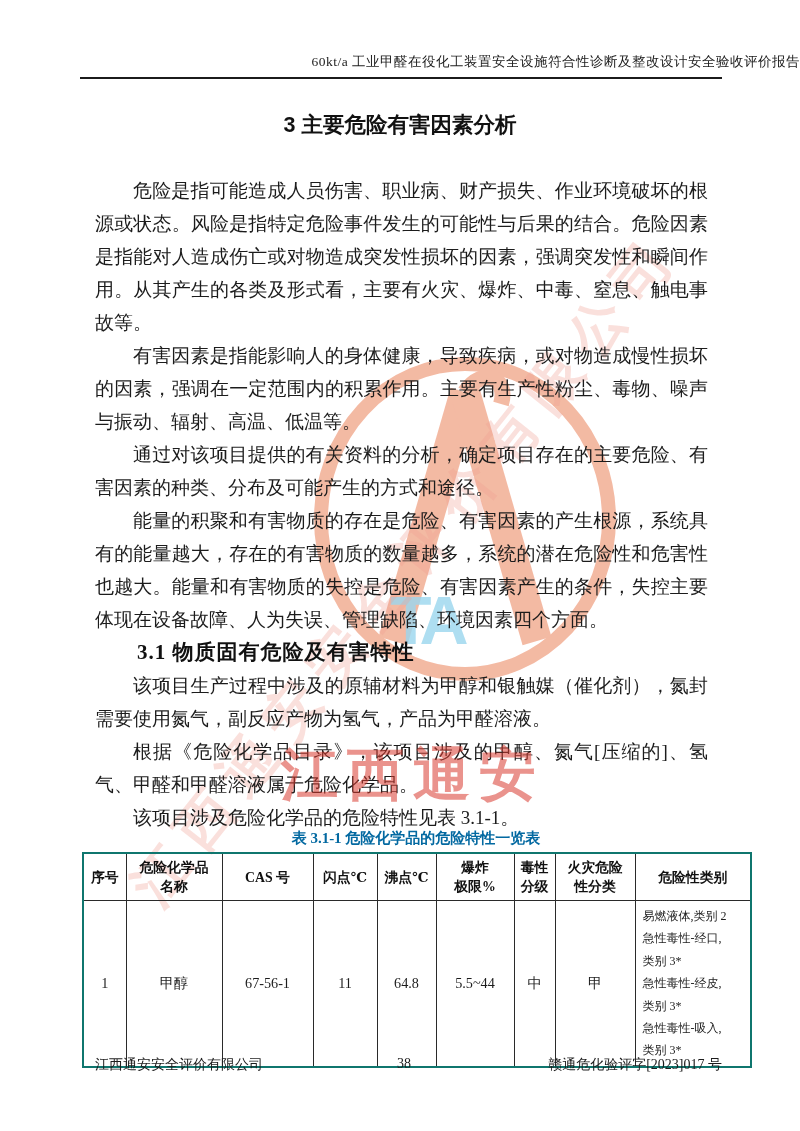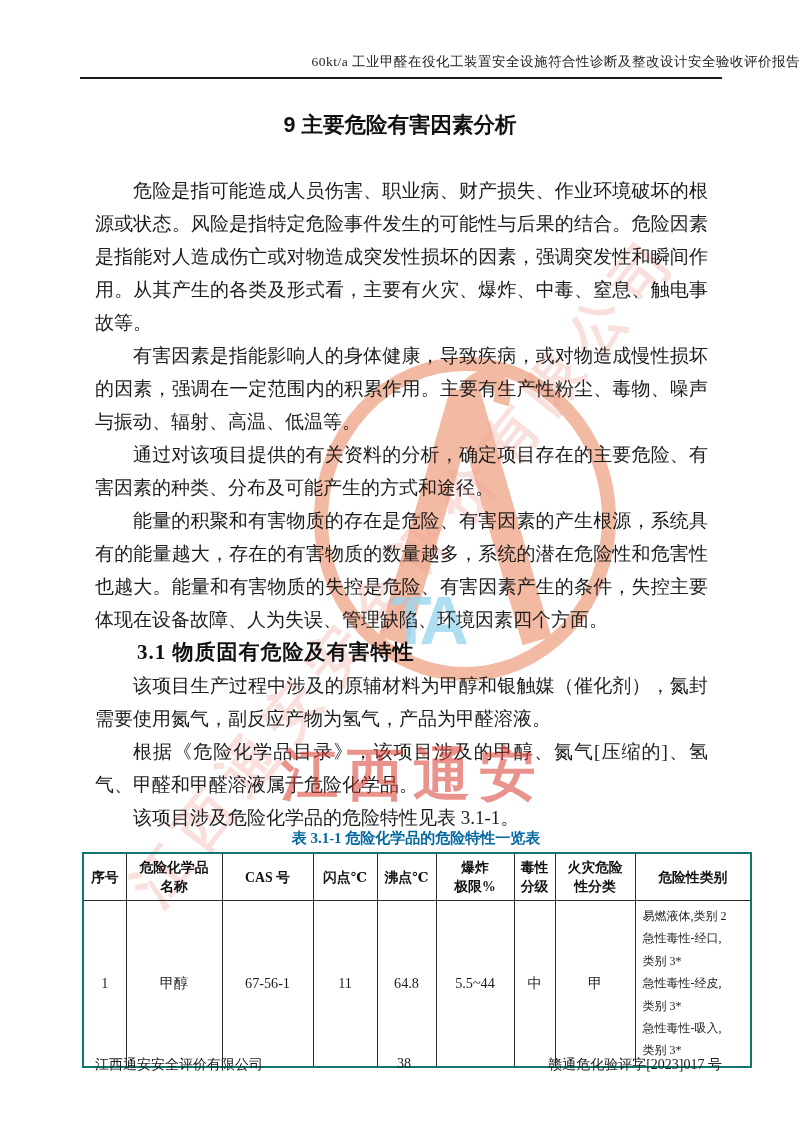--- a/index.html
+++ b/index.html
@@ -100,21 +100,21 @@
     <div class="wm-diag">江西通安安全评价有限公司</div>
   </div>
 
   <div class="wm-red">江西通安</div>
 
   <div class="content-layer">
 
     <div class="doc-header">60kt/a 工业甲醛在役化工装置安全设施符合性诊断及整改设计安全验收评价报告</div>
     <div class="header-rule"></div>
 
-    <div class="chapter-title">9  主要危险有害因素分析</div>
+    <div class="chapter-title">3  主要危险有害因素分析</div>
 
     <div class="body-text">
       <p>危险是指可能造成人员伤害、职业病、财产损失、作业环境破坏的根源或状态。风险是指特定危险事件发生的可能性与后果的结合。危险因素是指能对人造成伤亡或对物造成突发性损坏的因素，强调突发性和瞬间作用。从其产生的各类及形式看，主要有火灾、爆炸、中毒、窒息、触电事故等。</p>
       <p>有害因素是指能影响人的身体健康，导致疾病，或对物造成慢性损坏的因素，强调在一定范围内的积累作用。主要有生产性粉尘、毒物、噪声与振动、辐射、高温、低温等。</p>
       <p>通过对该项目提供的有关资料的分析，确定项目存在的主要危险、有害因素的种类、分布及可能产生的方式和途径。</p>
       <p>能量的积聚和有害物质的存在是危险、有害因素的产生根源，系统具有的能量越大，存在的有害物质的数量越多，系统的潜在危险性和危害性也越大。能量和有害物质的失控是危险、有害因素产生的条件，失控主要体现在设备故障、人为失误、管理缺陷、环境因素四个方面。</p>
       <p class="section-heading">3.1 物质固有危险及有害特性</p>
       <p>该项目生产过程中涉及的原辅材料为甲醇和银触媒（催化剂），氮封需要使用氮气，副反应产物为氢气，产品为甲醛溶液。</p>
       <p>根据《危险化学品目录》，该项目涉及的甲醇、氮气[压缩的]、氢气、甲醛和甲醛溶液属于危险化学品。</p>
       <p>该项目涉及危险化学品的危险特性见表 3.1-1。</p>

